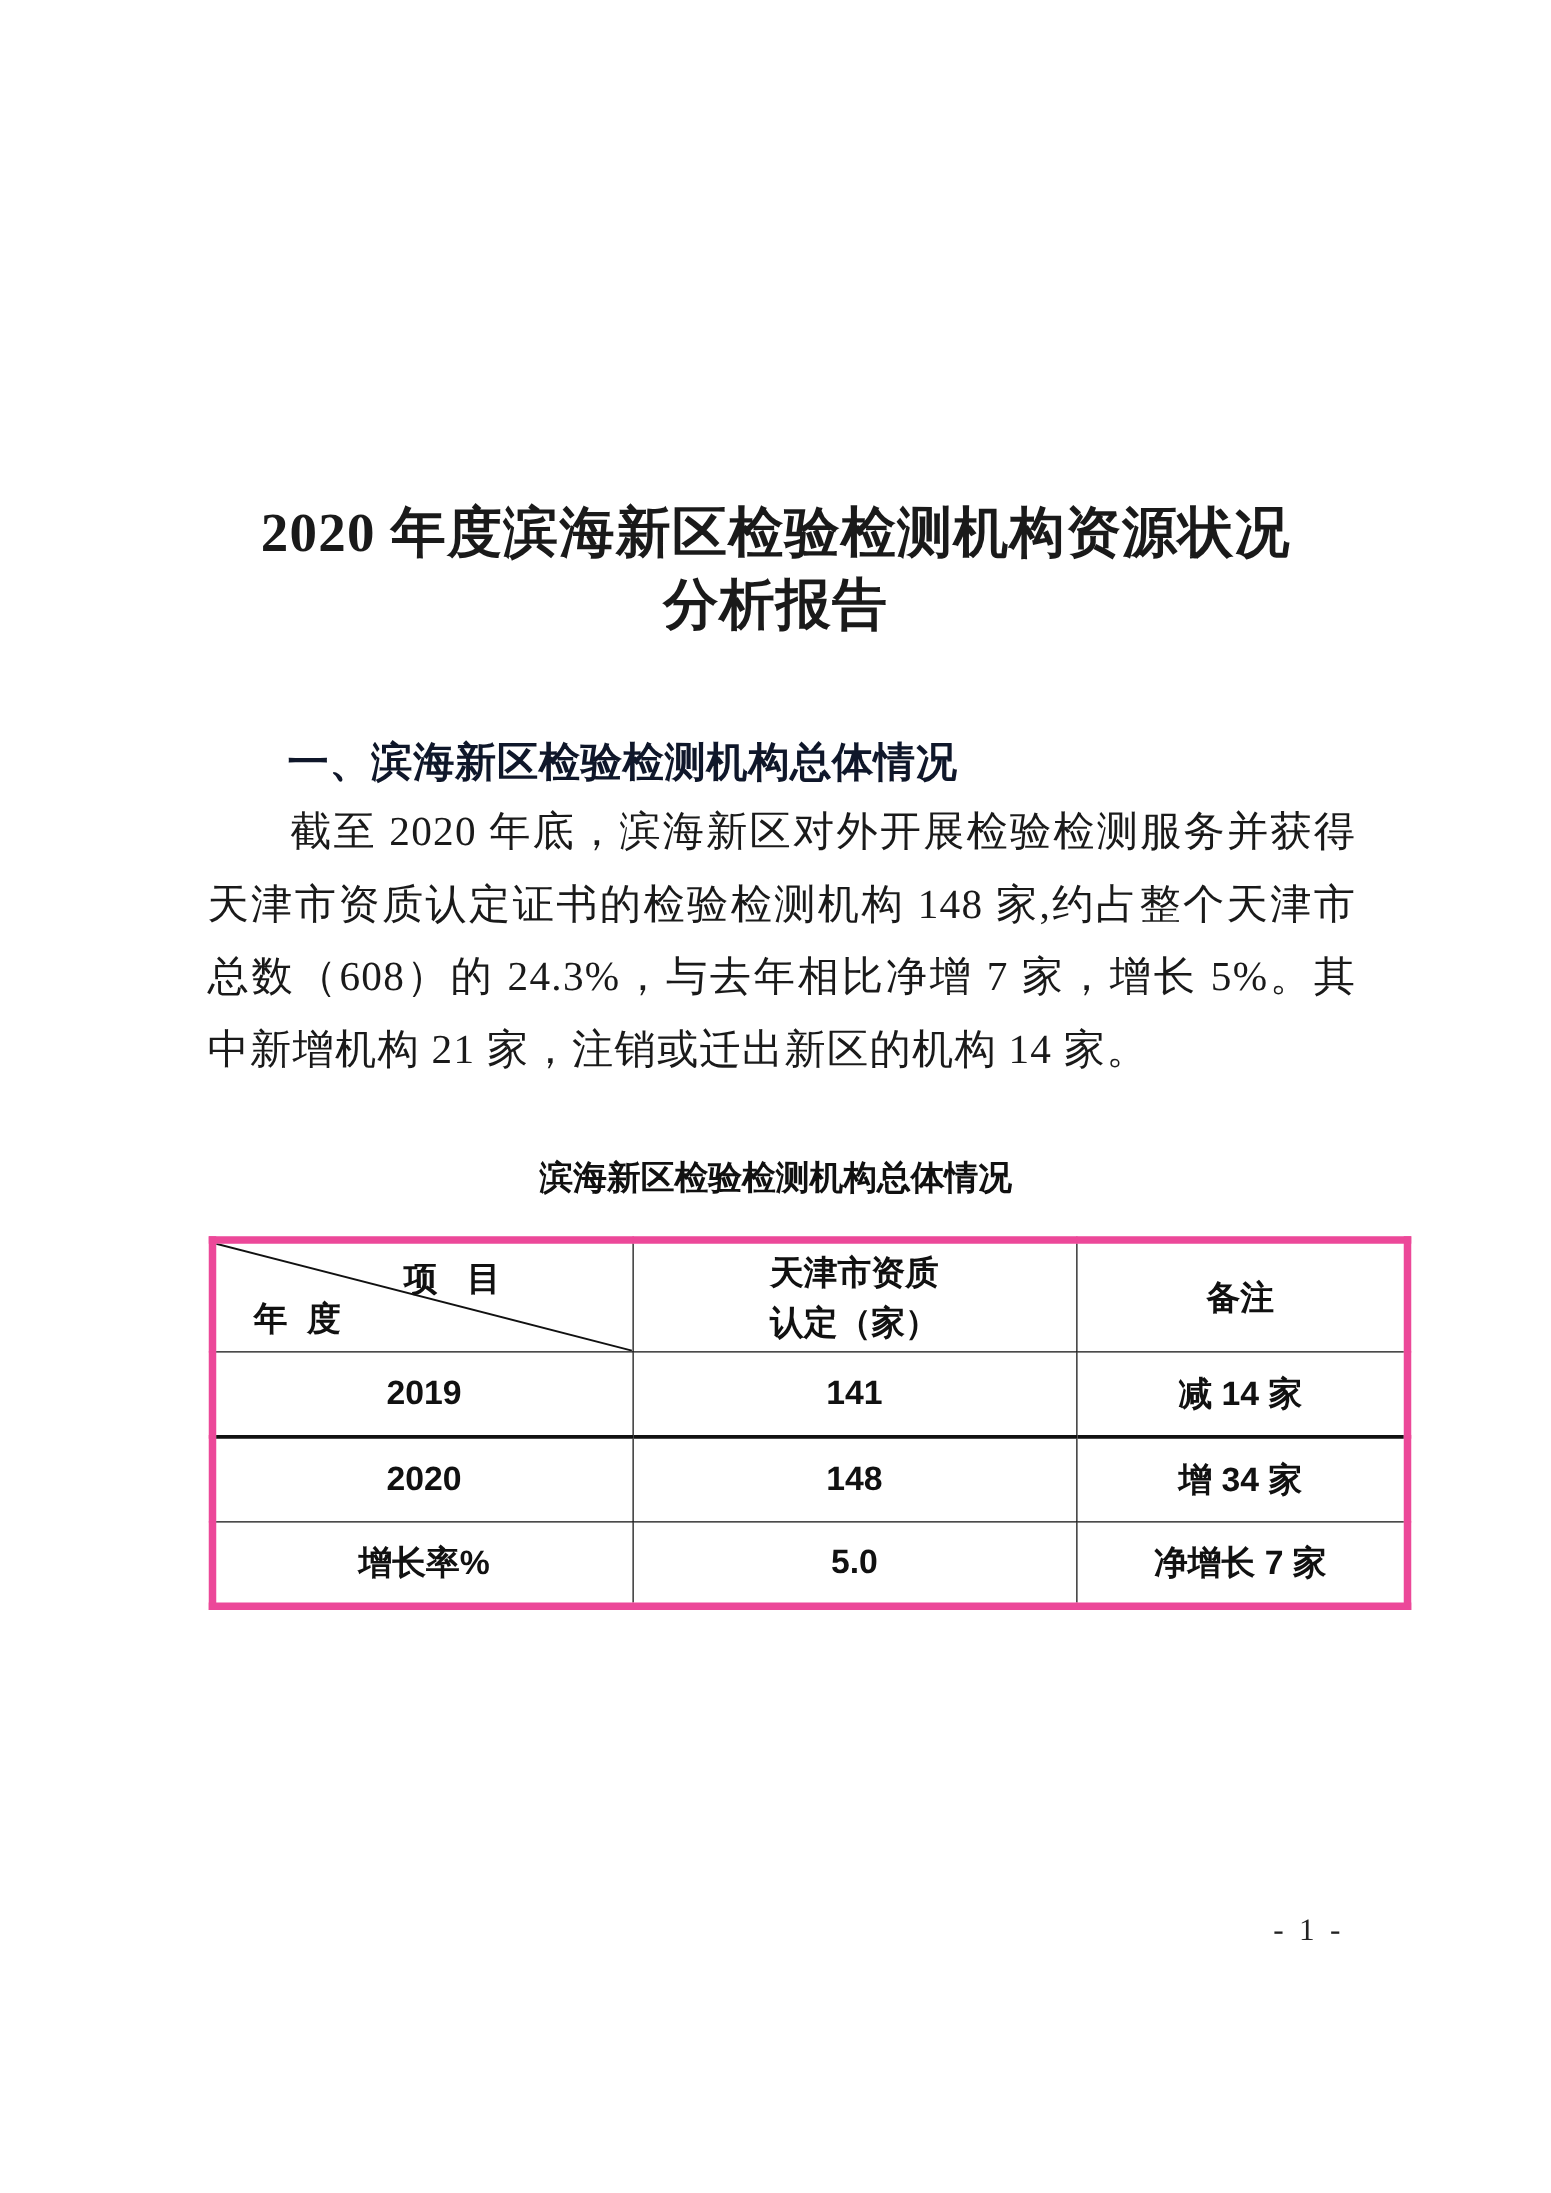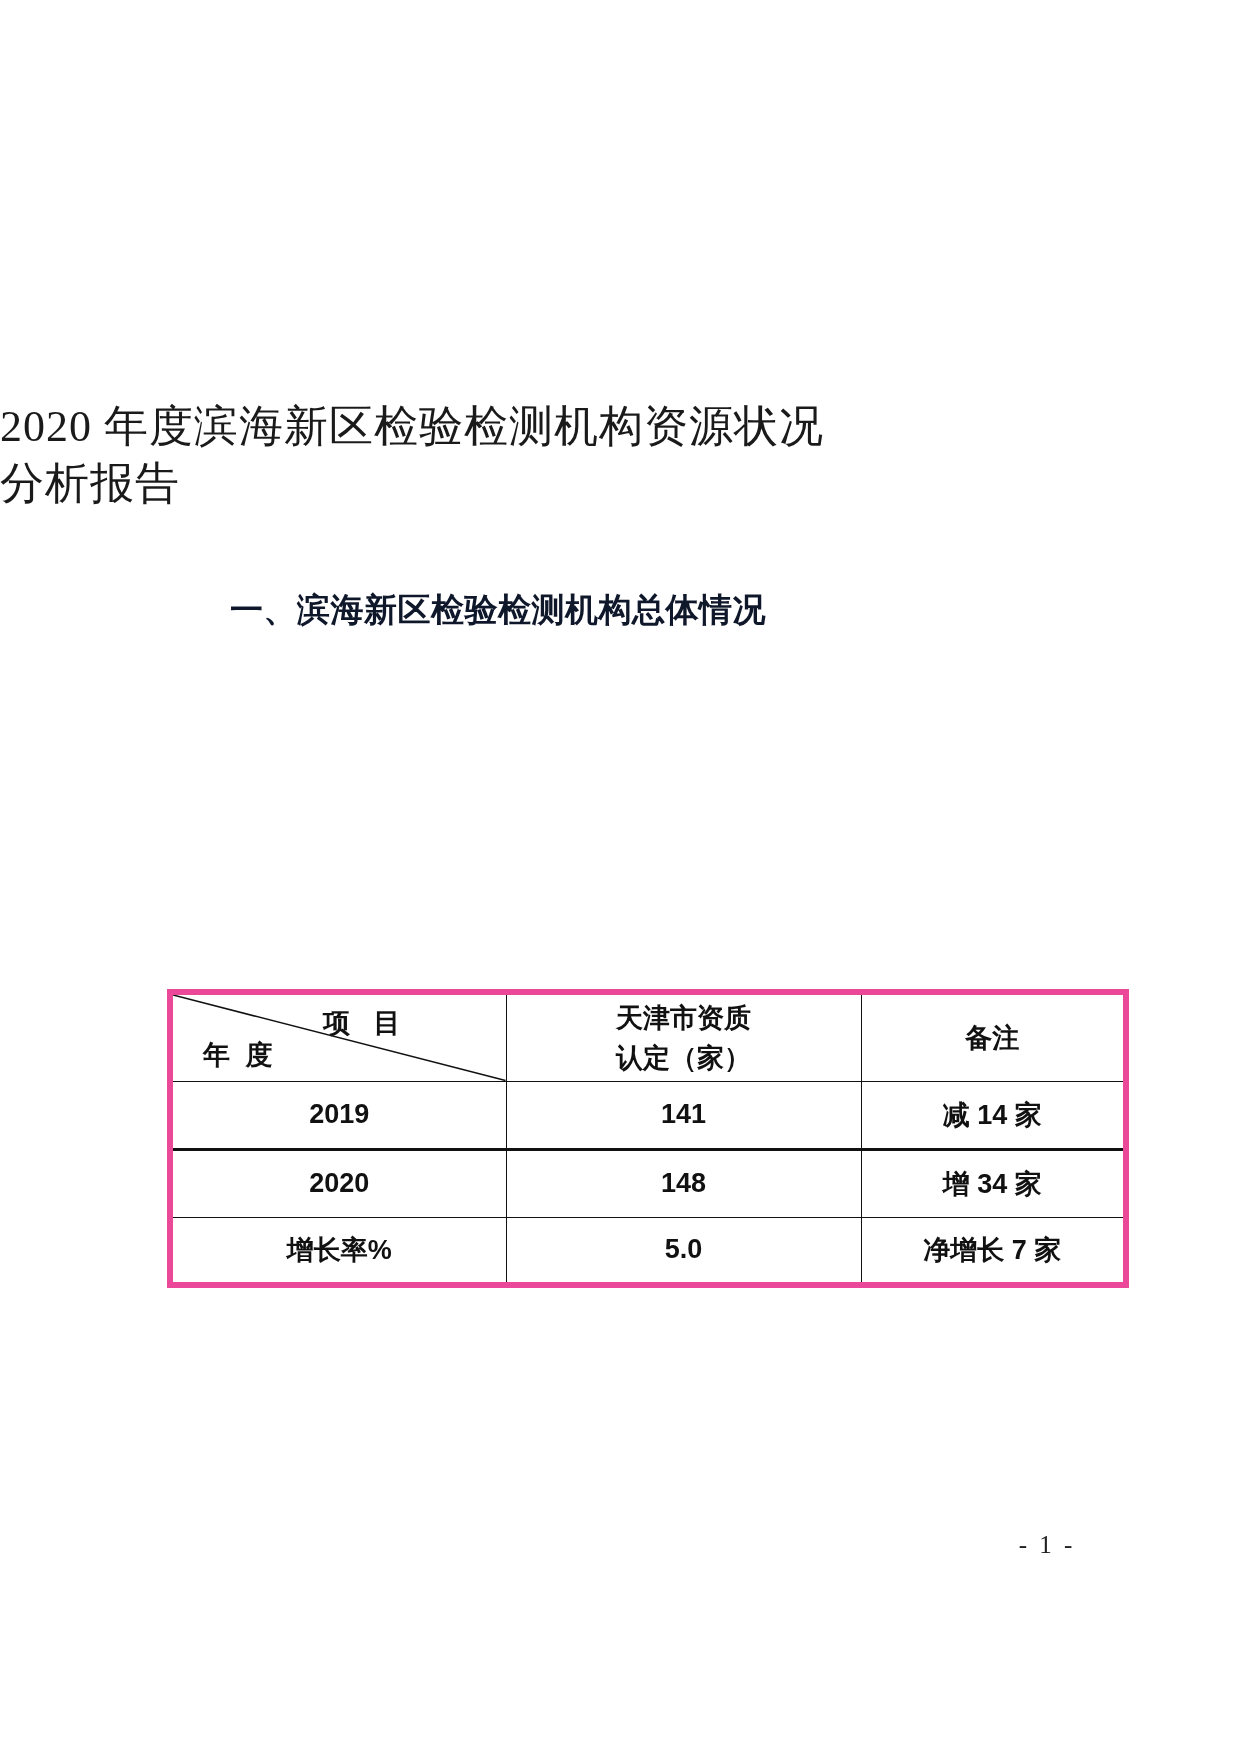--- a/index.html
+++ b/index.html
@@ -8,22 +8,22 @@
     background:#ffffff;
     color:#1a1a1a;
     font-family:"Liberation Serif","DejaVu Serif",serif;
     position:relative;
     overflow:hidden;
   }
   .page { position:absolute; inset:0; }
 
   .title {
     position:absolute; top:398px; left:0; width:1241px;
-    margin:0; 
-    font-size:44px; font-weight:normal; line-height:57px;
+    margin:0; text-align:center;
+    font-size:44px; font-weight:bold; line-height:57px;
     letter-spacing:1px;
   }
   .title-line { display:block; }
 
   .heading {
     position:absolute; top:588px; left:230px; margin:0;
     font-family:"Liberation Sans","DejaVu Sans",sans-serif;
     font-size:33px; font-weight:bold; letter-spacing:0.5px;
     color:#0f172a;
   }
@@ -74,21 +74,23 @@
 
 <div class="page">
 
   <h1 class="title">
     <span class="title-line">2020 年度滨海新区检验检测机构资源状况</span>
     <span class="title-line">分析报告</span>
   </h1>
 
   <h2 class="heading">一、滨海新区检验检测机构总体情况</h2>
 
+  <p class="body-text">截至 2020 年底，滨海新区对外开展检验检测服务并获得天津市资质认定证书的检验检测机构 148 家,约占整个天津市总数（608）的 24.3%，与去年相比净增 7 家，增长 5%。其中新增机构 21 家，注销或迁出新区的机构 14 家。</p>
 
+  <div class="caption">滨海新区检验检测机构总体情况</div>
 
   <table class="report-table">
     <colgroup>
       <col style="width:336px">
       <col style="width:355px">
       <col style="width:265px">
     </colgroup>
     <tbody>
       <tr class="header-row">
         <td class="diag-cell">

